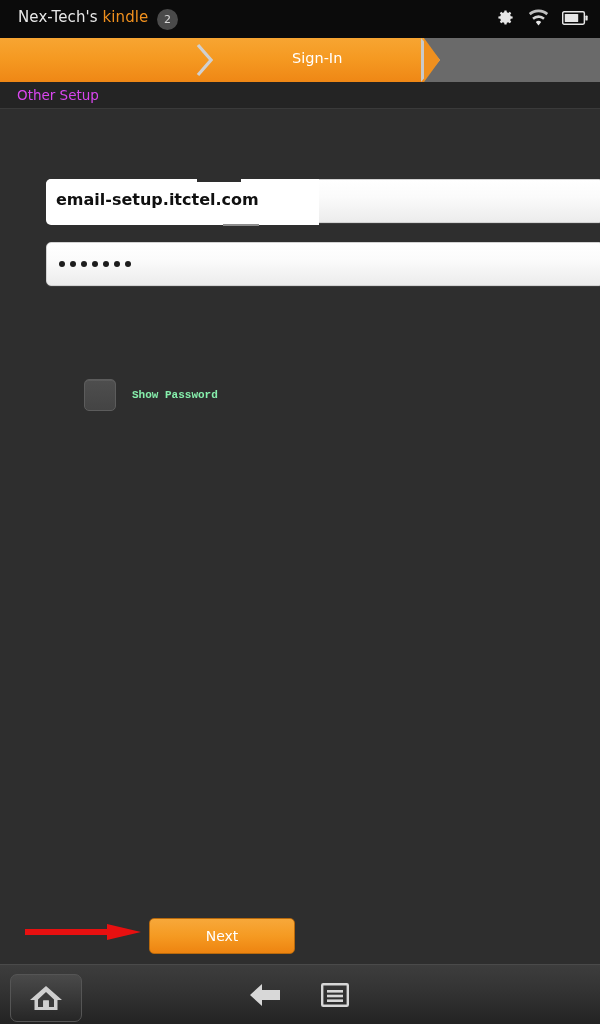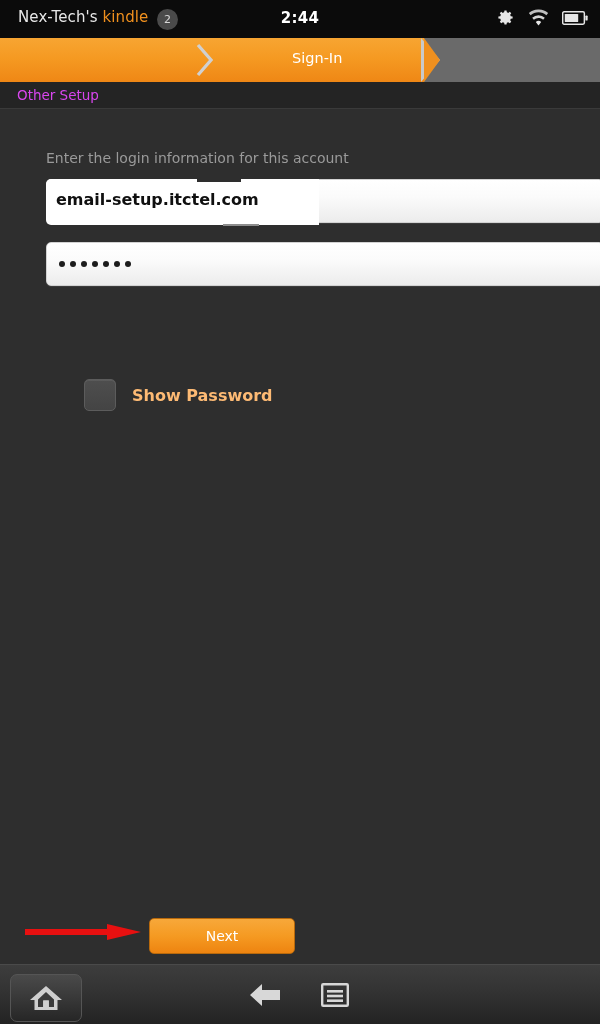--- a/index.html
+++ b/index.html
@@ -219,23 +219,24 @@
   }
   .checkbox {
     width: 32px; height: 32px;
     border-radius: 5px;
     background: linear-gradient(to bottom, #4e4e4e 0%, #444444 100%);
     border: 1px solid #5c5c5c;
     box-shadow: inset 0 1px 0 rgba(255,255,255,.08);
   }
   .checkrow .lbl {
     margin-left: 16px;
-    font-size: 16px;
+    font-size: 11px;
     font-weight: bold;
-    color: #fdba74;
+    color: #86efac;
+    font-family: Liberation Mono, monospace;
   }
 
   
   .btnrow {
     position: absolute;
     left: 0; top: 809px;
     width: 600px; height: 36px;
   }
   .btn {
     position: absolute;
@@ -304,21 +305,20 @@
 <body>
 
 <div id="screen">
 
   <div class="statusbar">
     <div class="sb-title">
       <span>Nex-Tech's</span>
       <span class="brand">kindle</span>
     </div>
     <div class="sb-badge">2</div>
-    <div class="sb-clock">2:44</div>
 
     <div class="sb-icons">
       <span>
         <svg width="19" height="19" viewBox="0 0 24 24" fill="#e6e6e6">
           <path d="M12 8.2a3.8 3.8 0 1 0 0 7.6 3.8 3.8 0 0 0 0-7.6zm0 5.9a2.1 2.1 0 1 1 0-4.2 2.1 2.1 0 0 1 0 4.2z"></path>
           <path d="M21 13.3v-2.6l-2.4-.4a6.9 6.9 0 0 0-.7-1.7l1.4-2-1.9-1.8-2 1.4a6.9 6.9 0 0 0-1.7-.7L13.3 3h-2.6l-.4 2.5a6.9 6.9 0 0 0-1.7.7l-2-1.4L4.8 6.6l1.4 2a6.9 6.9 0 0 0-.7 1.7L3 10.7v2.6l2.5.4c.16.6.4 1.17.7 1.7l-1.4 2 1.8 1.9 2-1.4c.53.3 1.1.54 1.7.7l.4 2.4h2.6l.4-2.4c.6-.16 1.17-.4 1.7-.7l2 1.4 1.9-1.9-1.4-2c.3-.53.54-1.1.7-1.7l2.4-.4z"></path>
         </svg>
       </span>
       <span>
         <svg width="21" height="17" viewBox="0 0 24 19" fill="#e6e6e6">
@@ -351,21 +351,20 @@
     <div class="crumb-label" style="left:292px">Sign-In</div>
   </div>
 
   <div class="sectionbar">
     <div class="txt">Other Setup</div>
   </div>
   <div class="section-sep"></div>
 
   <div class="body">
 
-    <div class="hint">Enter the login information for this account</div>
 
     <div class="field" id="field-host">
       <div class="sel-overlay"></div>
       <div class="sel-notch"></div>
       <div class="sel-underline"></div>
       <div class="field-text" title="Server address">email-setup.itctel.com</div>
     </div>
 
     <div class="field" id="field-pass">
       <div class="dots">

